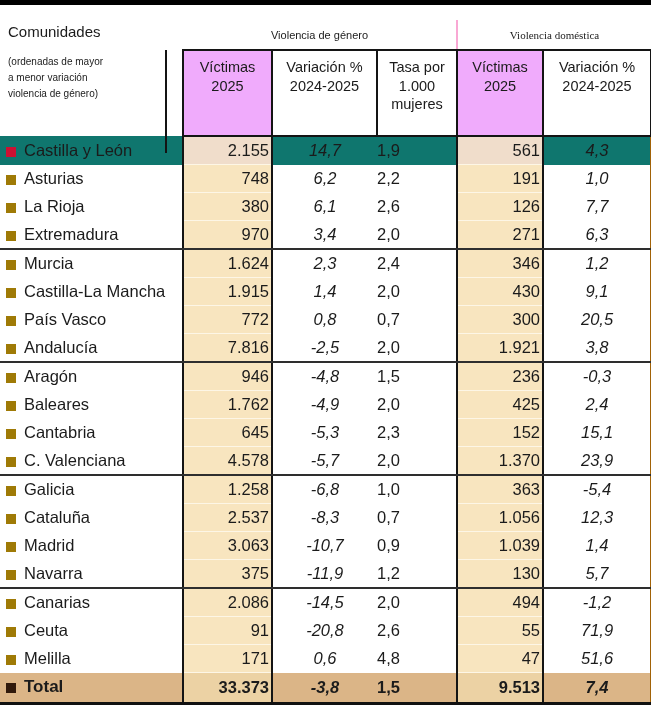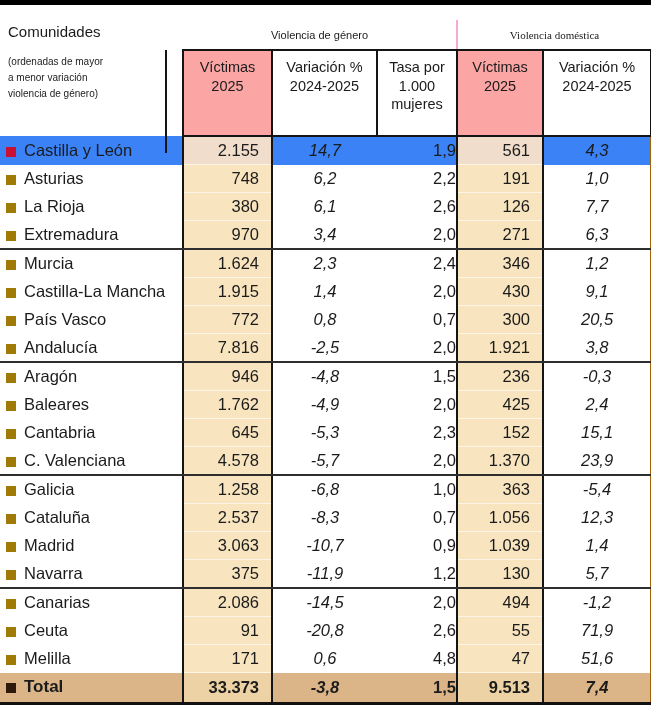--- a/index.html
+++ b/index.html
@@ -43,36 +43,36 @@
     border-bottom:2px solid #141414;
     margin-top:21px;
   }
   .group-vd { border-left:2px solid #f9a8d4;font-family:Liberation Serif, serif; }
 
   .sub-th {
     height:76px; font-size:14.5px; line-height:18.5px; text-align:center;
     vertical-align:top; padding-top:7px; white-space:pre-line;
     border:2px solid #141414;
   }
-  .tan { background:#fca5a5; }
+  .tan { background:#f0abfc; }
 
   td { height:27px; font-size:16.5px; padding:0; vertical-align:middle; }
   td.name { text-align:left; padding-left:6px; white-space:nowrap; }
   td.vic  {
-    text-align:right; padding-right:12px; background:#f8e5bf;
+    text-align:right; padding-right:2px; background:#f8e5bf;
     border-left:2px solid #141414; border-right:2px solid #141414;
     border-bottom:1px solid #fdf6e6;
   }
   td.var  { text-align:center; font-style:italic;margin-top:20px; }
-  td.rate { text-align:right; }
+  td.rate { text-align:left; }
   td.last { border-right:2px solid #a16207; }
 
   tr.group-end td { border-bottom:2px solid #2e2e2e; }
 
-  tr.highlight td { background:#3b82f6; }
+  tr.highlight td { background:#0f766e; }
   tr.highlight td.vic { background:#f0ddcb; }
 
   tr.total-row td {
     background:#dbb587; font-weight:bold; height:29px;
     border-bottom:3px solid #111;
   }
   tr.total-row td.vic { background:#ecd2a4; }
   tr.total-row td.name { font-size:17px; }
 
   .bullet {

